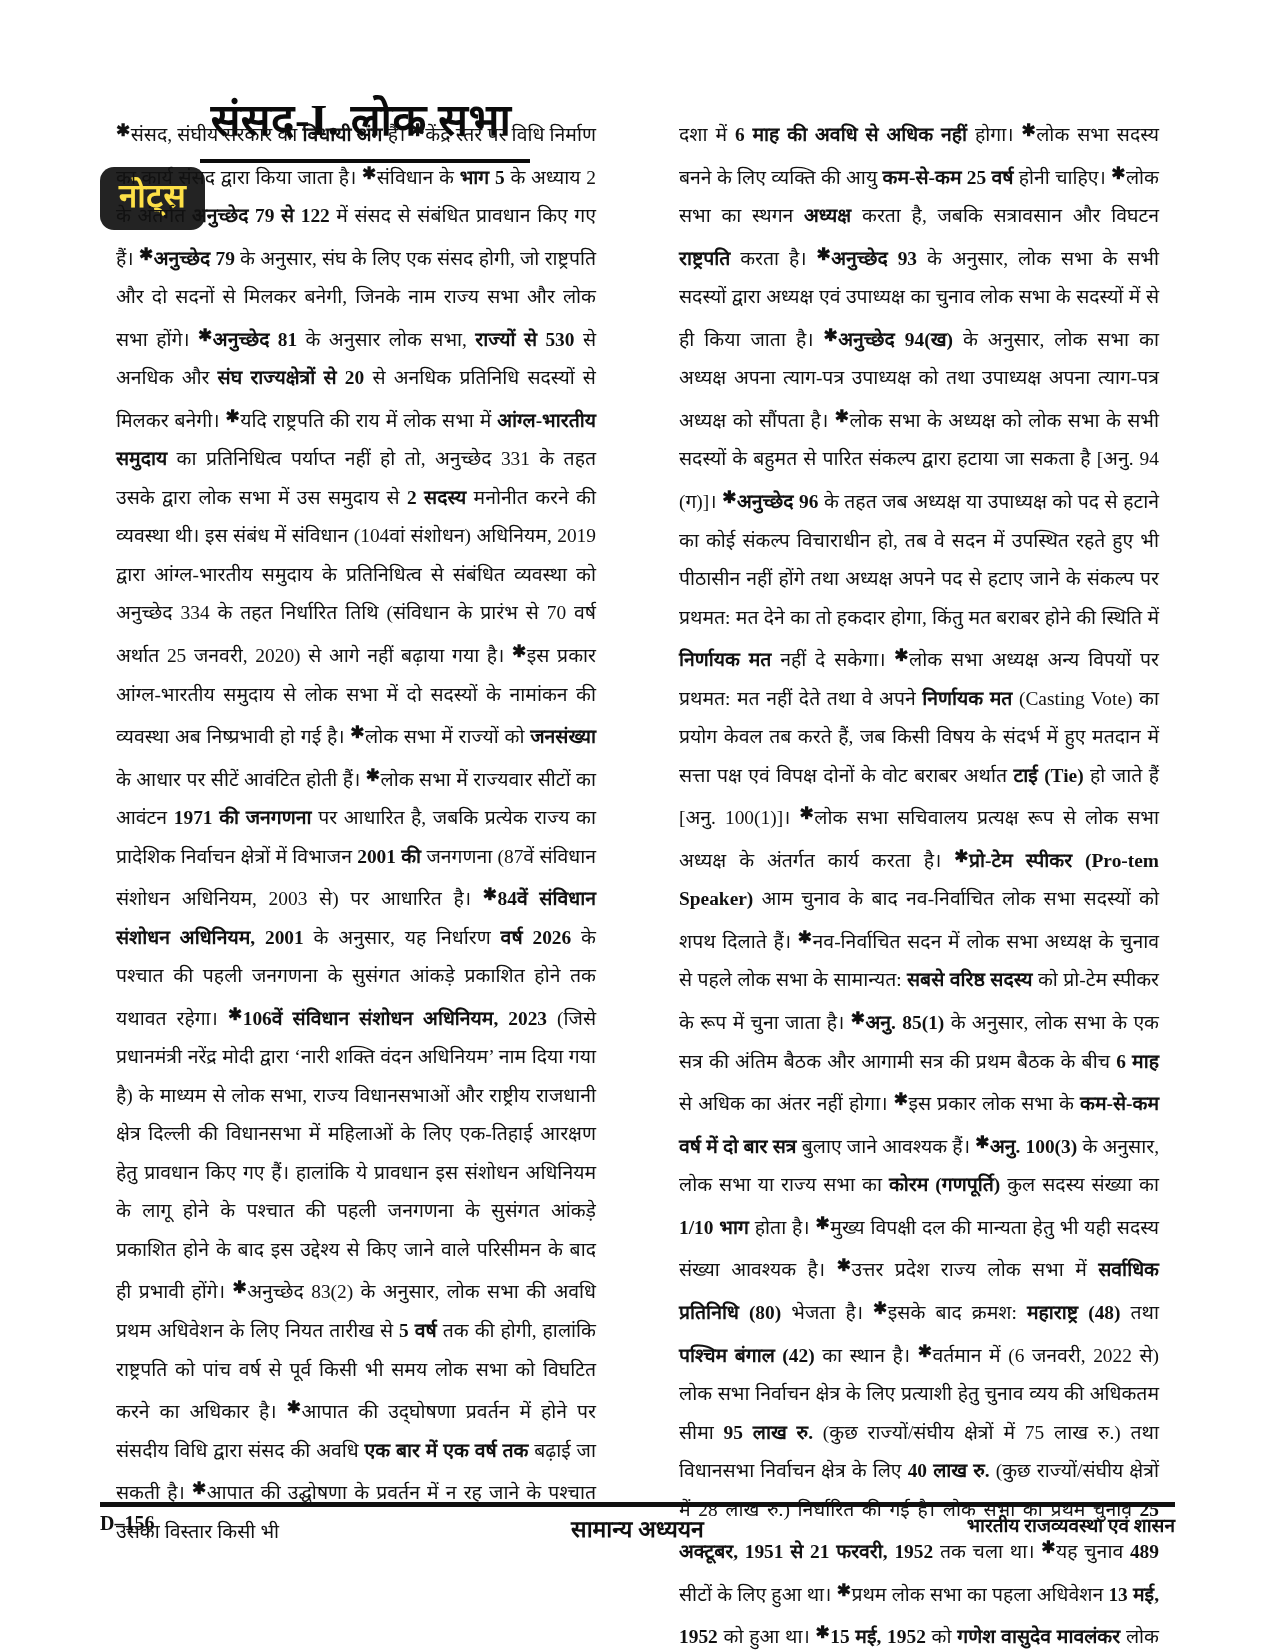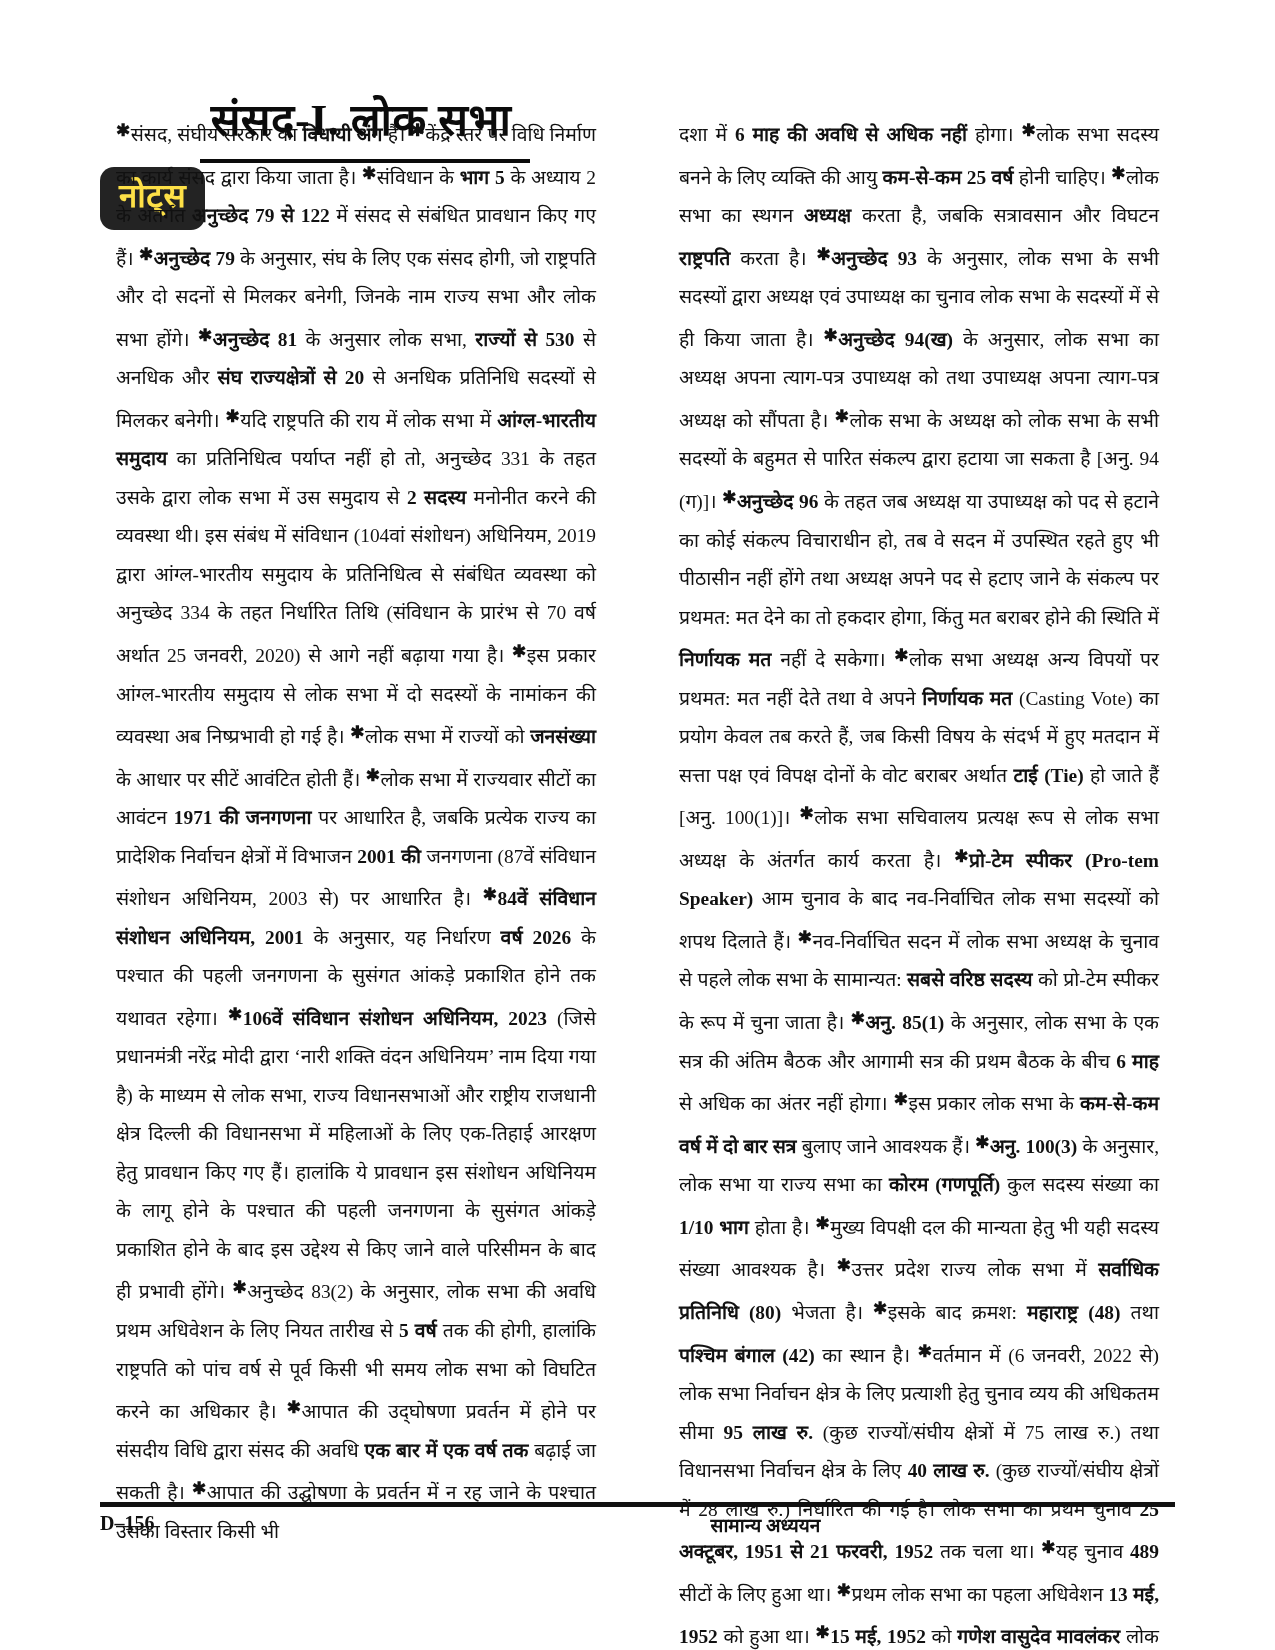--- a/index.html
+++ b/index.html
@@ -120,21 +120,21 @@
     top: 1512px;
     width: 1075px;
     height: 34px;
     display: flex;
     align-items: flex-start;
     font-size: 20px;
     font-weight: 700;
     color: #111111;
   }
   .footer-left   { width: 33%; text-align: left; }
-  .footer-center { width: 34%; text-align: right; font-size: 19px; }
+  .footer-center { width: 34%; text-align: center; font-size: 23px; }
   .footer-right  { width: 33%; text-align: right; font-size: 19px; }
 </style>
 </head>
 <body>
 
 <div class="page">
 
   <div class="head-area">
     <h1 class="chapter-title">संसद-I. लोक सभा</h1>
     <div class="title-rule"></div>
@@ -152,15 +152,16 @@
       <p>दशा में <b>6 माह की अवधि से अधिक नहीं</b> होगा। <span class="ast">✱</span>लोक सभा सदस्य बनने के लिए व्यक्ति की आयु <b>कम-से-कम 25 वर्ष</b> होनी चाहिए। <span class="ast">✱</span>लोक सभा का स्थगन <b>अध्यक्ष</b> करता है, जबकि सत्रावसान और विघटन <b>राष्ट्रपति</b> करता है। <span class="ast">✱</span><b>अनुच्छेद 93</b> के अनुसार, लोक सभा के सभी सदस्यों द्वारा अध्यक्ष एवं उपाध्यक्ष का चुनाव लोक सभा के सदस्यों में से ही किया जाता है। <span class="ast">✱</span><b>अनुच्छेद 94(ख)</b> के अनुसार, लोक सभा का अध्यक्ष अपना त्याग-पत्र उपाध्यक्ष को तथा उपाध्यक्ष अपना त्याग-पत्र अध्यक्ष को सौंपता है। <span class="ast">✱</span>लोक सभा के अध्यक्ष को लोक सभा के सभी सदस्यों के बहुमत से पारित संकल्प द्वारा हटाया जा सकता है [अनु. 94 (ग)]। <span class="ast">✱</span><b>अनुच्छेद 96</b> के तहत जब अध्यक्ष या उपाध्यक्ष को पद से हटाने का कोई संकल्प विचाराधीन हो, तब वे सदन में उपस्थित रहते हुए भी पीठासीन नहीं होंगे तथा अध्यक्ष अपने पद से हटाए जाने के संकल्प पर प्रथमत: मत देने का तो हकदार होगा, किंतु मत बराबर होने की स्थिति में <b>निर्णायक मत</b> नहीं दे सकेगा। <span class="ast">✱</span>लोक सभा अध्यक्ष अन्य विपयों पर प्रथमत: मत नहीं देते तथा वे अपने <b>निर्णायक मत</b> (Casting Vote) का प्रयोग केवल तब करते हैं, जब किसी विषय के संदर्भ में हुए मतदान में सत्ता पक्ष एवं विपक्ष दोनों के वोट बराबर अर्थात <b>टाई (Tie)</b> हो जाते हैं [अनु. 100(1)]। <span class="ast">✱</span>लोक सभा सचिवालय प्रत्यक्ष रूप से लोक सभा अध्यक्ष के अंतर्गत कार्य करता है। <span class="ast">✱</span><b>प्रो-टेम स्पीकर (Pro-tem Speaker)</b> आम चुनाव के बाद नव-निर्वाचित लोक सभा सदस्यों को शपथ दिलाते हैं। <span class="ast">✱</span>नव-निर्वाचित सदन में लोक सभा अध्यक्ष के चुनाव से पहले लोक सभा के सामान्यत: <b>सबसे वरिष्ठ सदस्य</b> को प्रो-टेम स्पीकर के रूप में चुना जाता है। <span class="ast">✱</span><b>अनु. 85(1)</b> के अनुसार, लोक सभा के एक सत्र की अंतिम बैठक और आगामी सत्र की प्रथम बैठक के बीच <b>6 माह</b> से अधिक का अंतर नहीं होगा। <span class="ast">✱</span>इस प्रकार लोक सभा के <b>कम-से-कम वर्ष में दो बार सत्र</b> बुलाए जाने आवश्यक हैं। <span class="ast">✱</span><b>अनु. 100(3)</b> के अनुसार, लोक सभा या राज्य सभा का <b>कोरम (गणपूर्ति)</b> कुल सदस्य संख्या का <b>1/10 भाग</b> होता है। <span class="ast">✱</span>मुख्य विपक्षी दल की मान्यता हेतु भी यही सदस्य संख्या आवश्यक है। <span class="ast">✱</span>उत्तर प्रदेश राज्य लोक सभा में <b>सर्वाधिक प्रतिनिधि (80)</b> भेजता है। <span class="ast">✱</span>इसके बाद क्रमश: <b>महाराष्ट्र (48)</b> तथा <b>पश्चिम बंगाल (42)</b> का स्थान है। <span class="ast">✱</span>वर्तमान में (6 जनवरी, 2022 से) लोक सभा निर्वाचन क्षेत्र के लिए प्रत्याशी हेतु चुनाव व्यय की अधिकतम सीमा <b>95 लाख रु.</b> (कुछ राज्यों/संघीय क्षेत्रों में 75 लाख रु.) तथा विधानसभा निर्वाचन क्षेत्र के लिए <b>40 लाख रु.</b> (कुछ राज्यों/संघीय क्षेत्रों में 28 लाख रु.) निर्धारित की गई है। लोक सभा का प्रथम चुनाव <b>25 अक्टूबर, 1951 से 21 फरवरी, 1952</b> तक चला था। <span class="ast">✱</span>यह चुनाव <b>489</b> सीटों के लिए हुआ था। <span class="ast">✱</span>प्रथम लोक सभा का पहला अधिवेशन <b>13 मई, 1952</b> को हुआ था। <span class="ast">✱</span><b>15 मई, 1952</b> को <b>गणेश वासुदेव मावलंकर</b> लोक सभा के <b>प्रथम अध्यक्ष</b> बने तथा 27 फरवरी,</p>
     </div>
 
   </div>
 
   <div class="footer-rule"></div>
 
   <div class="footer">
     <div class="footer-left">D–156</div>
     <div class="footer-center">सामान्य अध्ययन</div>
+    <div class="footer-right">भारतीय राजव्यवस्था एवं शासन</div>
   </div>
 
 </div>
 
 </body></html>

